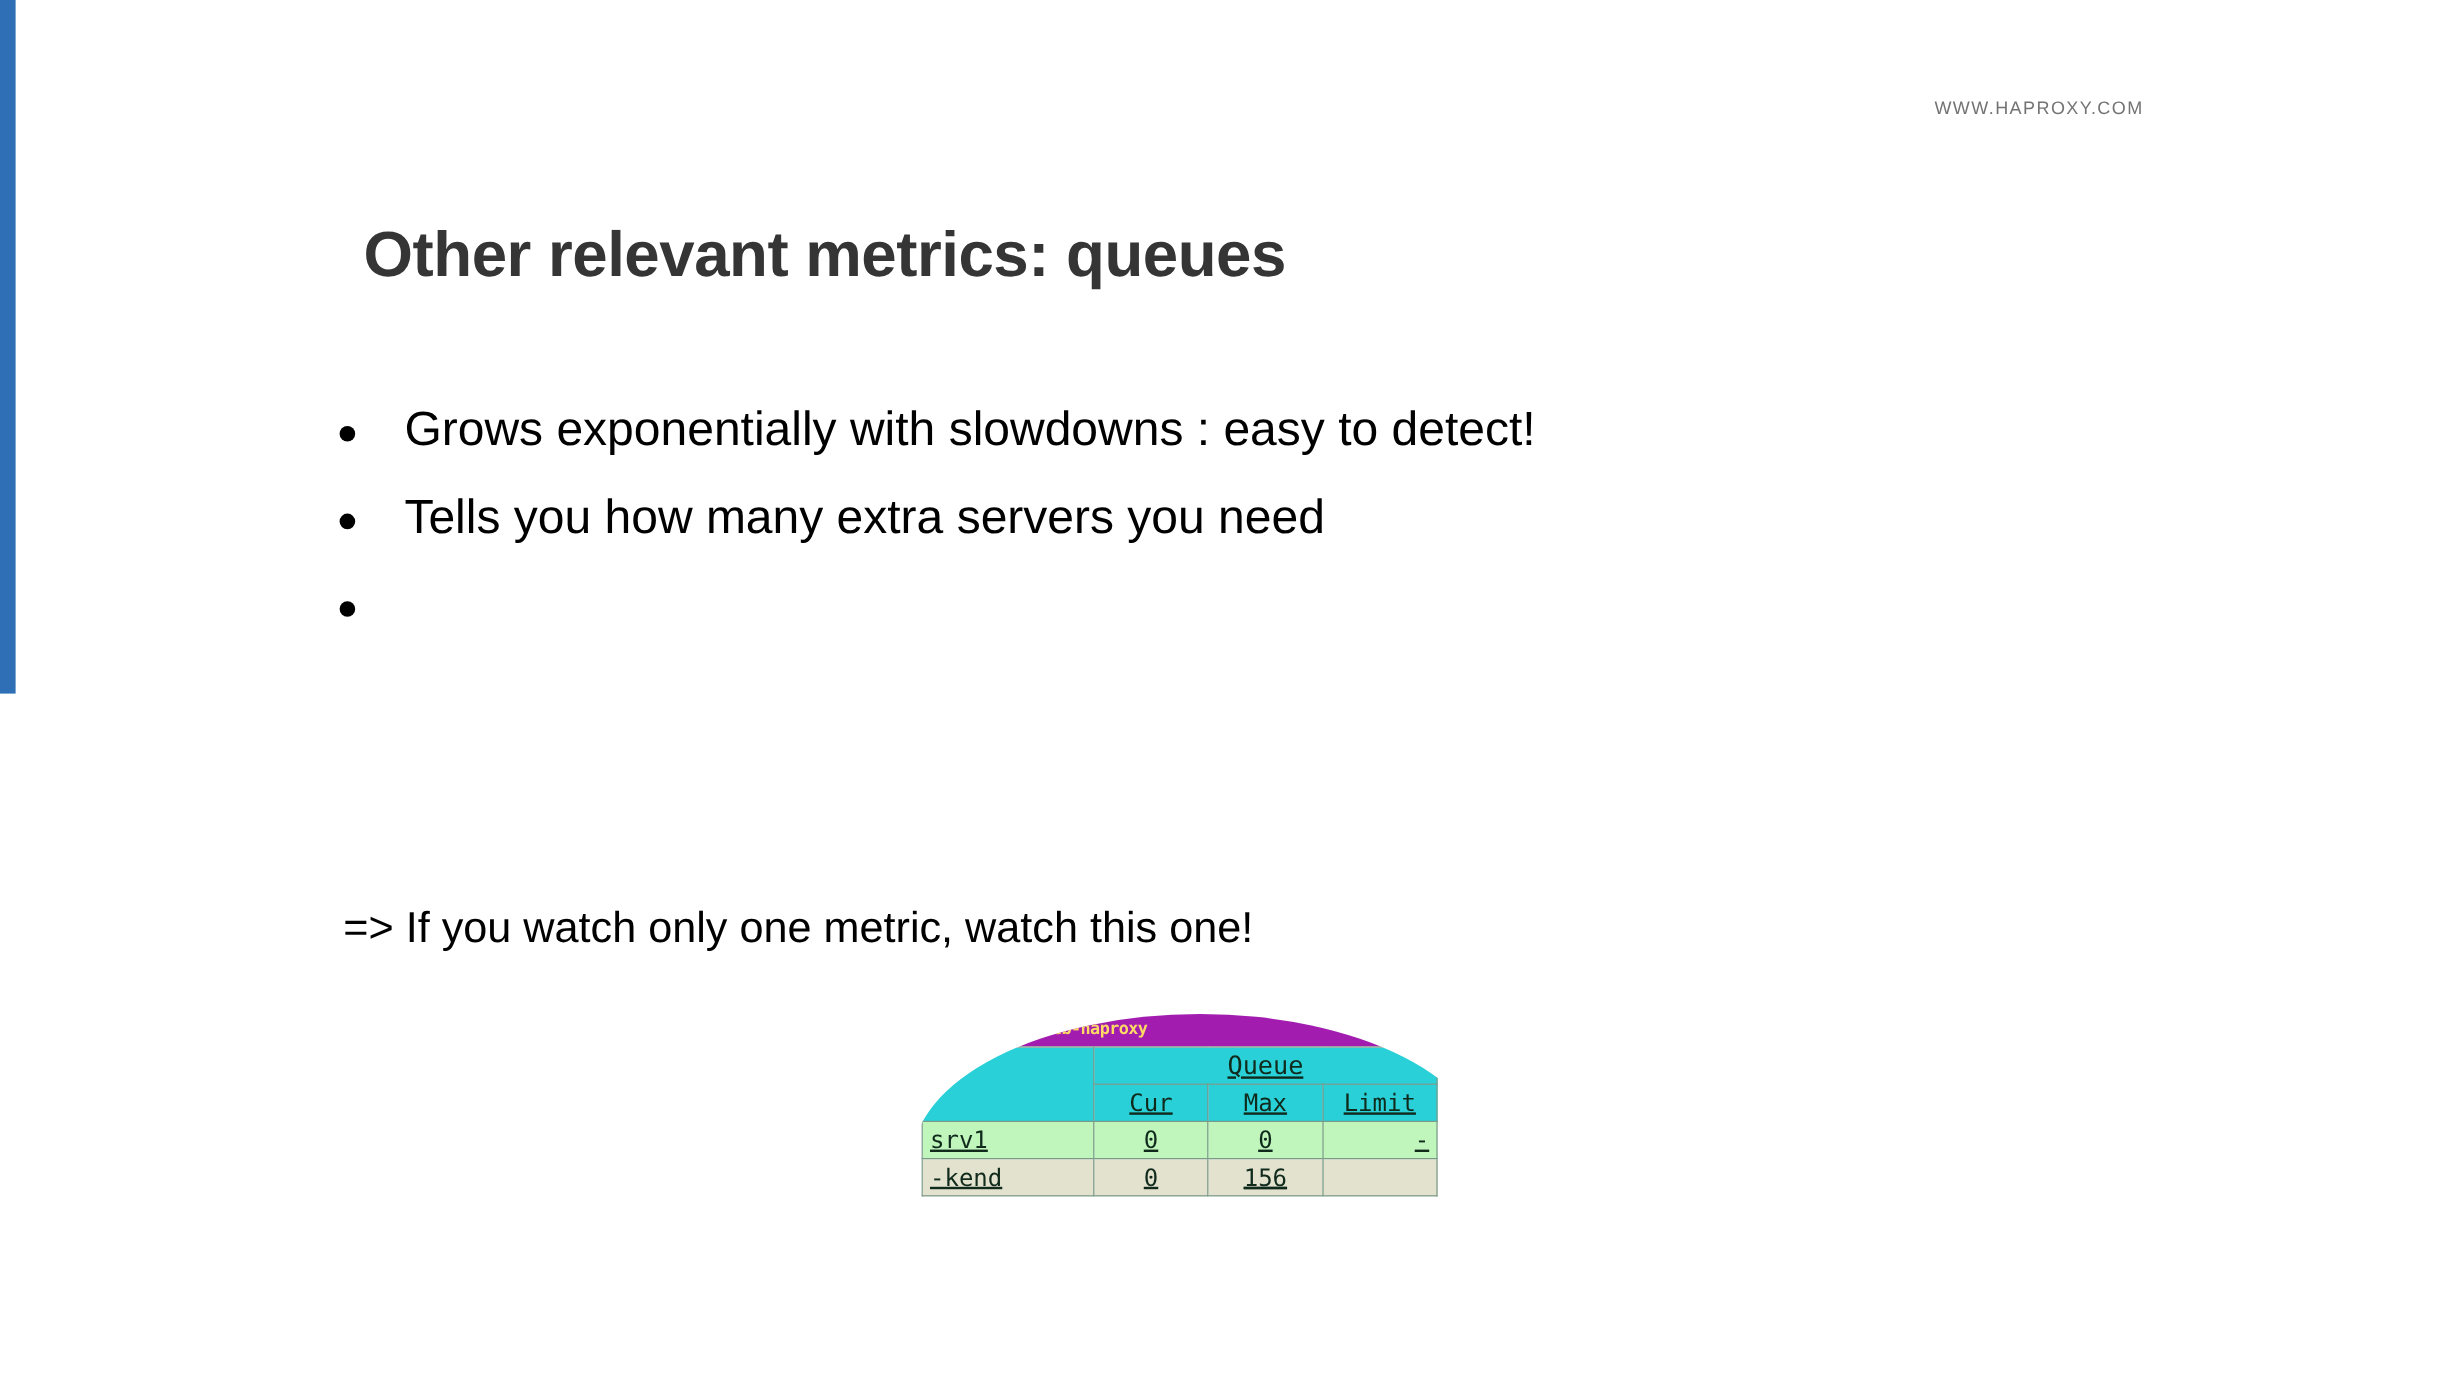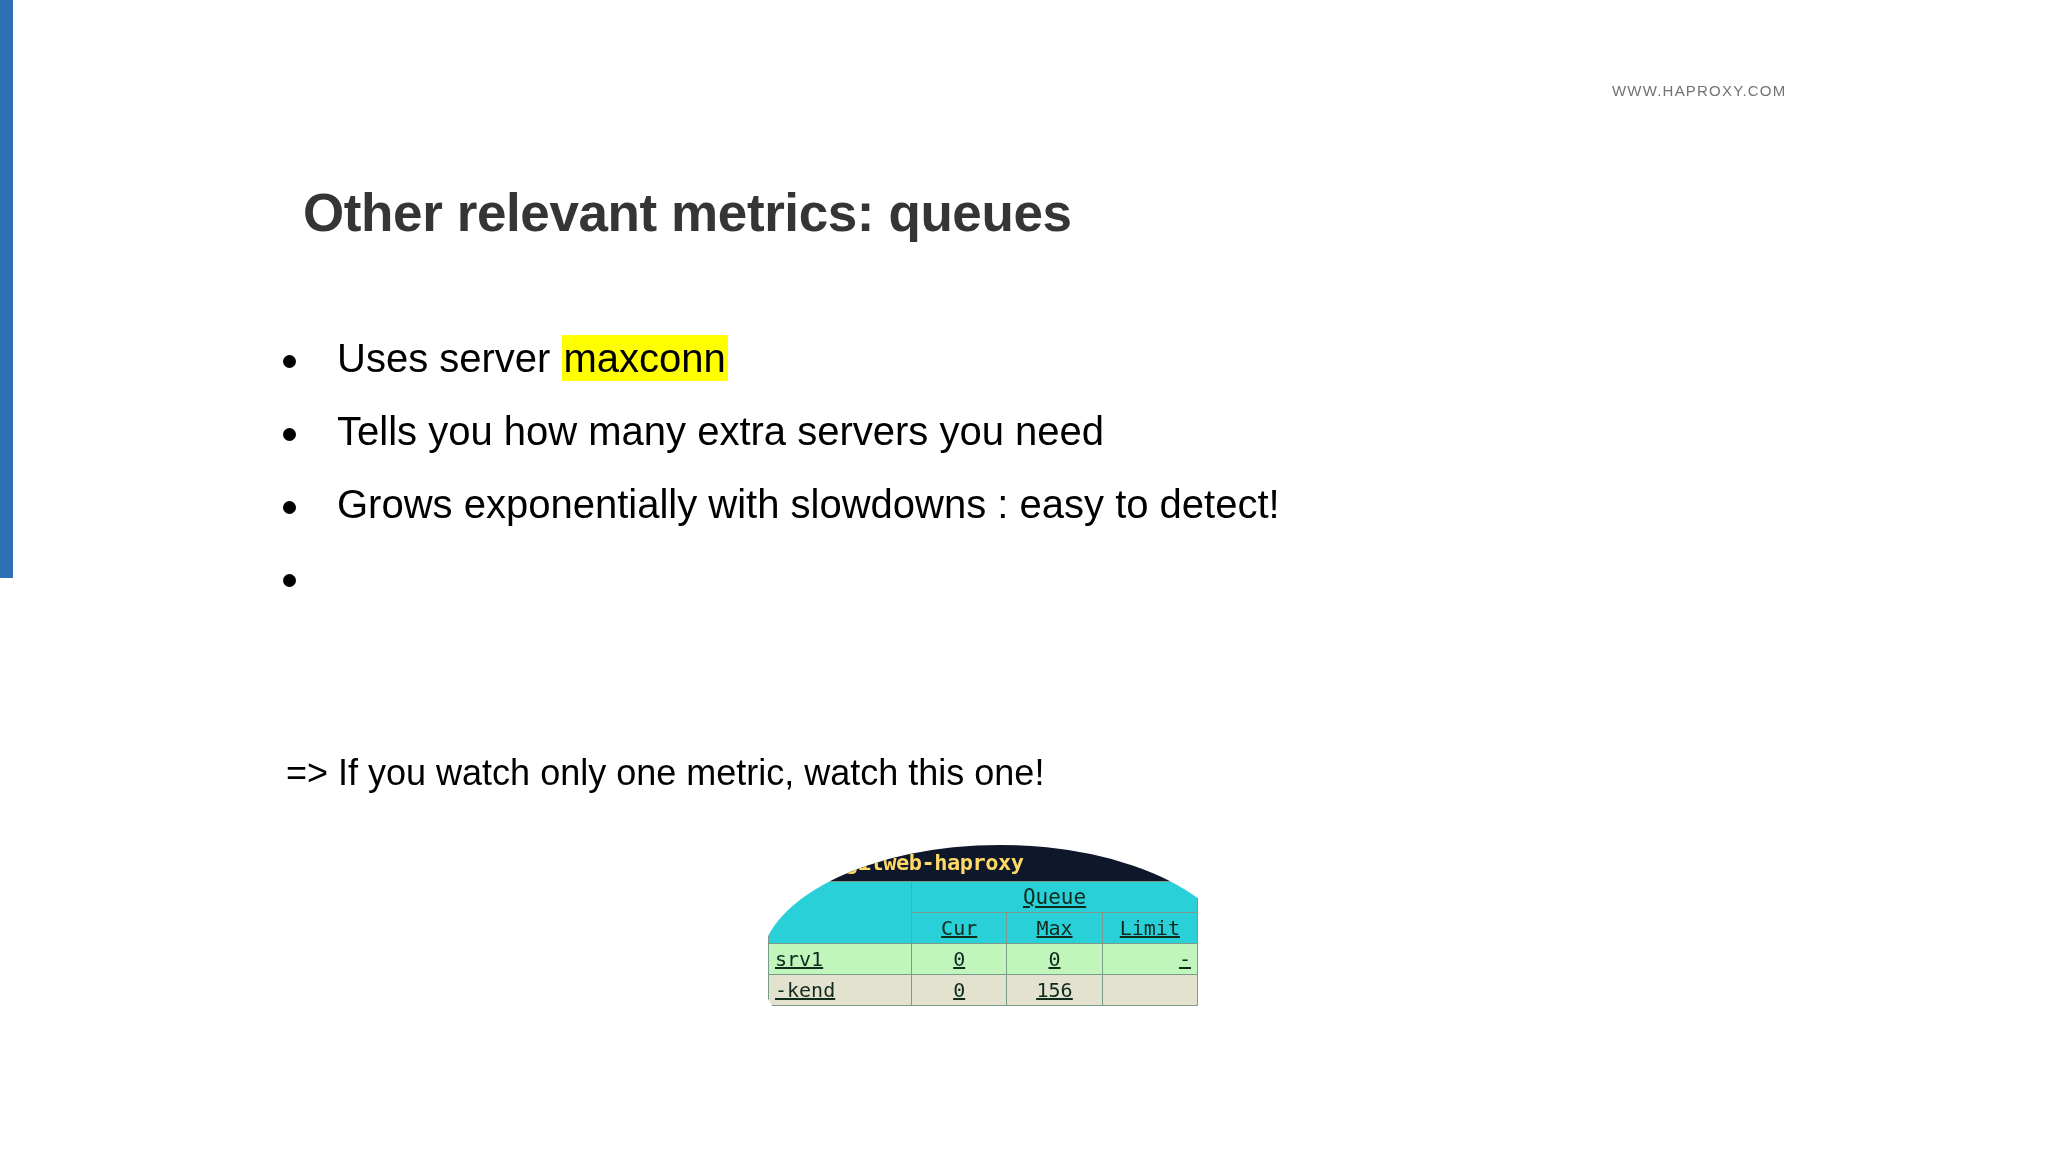--- a/index.html
+++ b/index.html
@@ -103,24 +103,24 @@
     overflow: hidden;
     background: #ffffff;
   }
   .stats-inner {
     position: absolute;
     left: 55px;
     top: 0px;
     width: 430px;
   }
   .stats-banner {
-    background: #0f172a;
+    background: #a21caf;
     color: #ffd966;
     font-family: "DejaVu Sans Mono", monospace;
-    font-size: 22px;
+    font-size: 14px;
     font-weight: bold;
     padding: 5px 0 6px 30px;
     letter-spacing: -0.5px;
     white-space: nowrap;
   }
   table.stats {
     border-collapse: collapse;
     font-family: "DejaVu Sans Mono", monospace;
     font-size: 20px;
     color: #102a1c;
@@ -180,33 +180,29 @@
 <div class="slide">
 
   <div class="accent-bar"></div>
 
   <div class="brand-wrap">WWW.HAPROXY.COM</div>
 
   <div class="title">Other relevant metrics: queues</div>
 
   <div class="bullets">
 
+
     <div class="bullet-row">
       <span class="bullet-dot"></span>
-      <span class="bullet-text"><span>Uses server </span><span class="hl">maxconn</span></span>
+      <span class="bullet-text"><span>Grows exponentially with slowdowns : easy to detect!</span></span>
     </div>
 
     <div class="bullet-row">
       <span class="bullet-dot"></span>
       <span class="bullet-text"><span>Tells you how many extra servers you need</span></span>
-    </div>
-
-    <div class="bullet-row">
-      <span class="bullet-dot"></span>
-      <span class="bullet-text"><span>Grows exponentially with slowdowns : easy to detect!</span></span>
     </div>
 
 
     <div class="bullet-row">
       <span class="bullet-dot"></span>
     </div>
 
   </div>
 
   <div class="conclusion">=&gt; If you watch only one metric, watch this one!</div>

